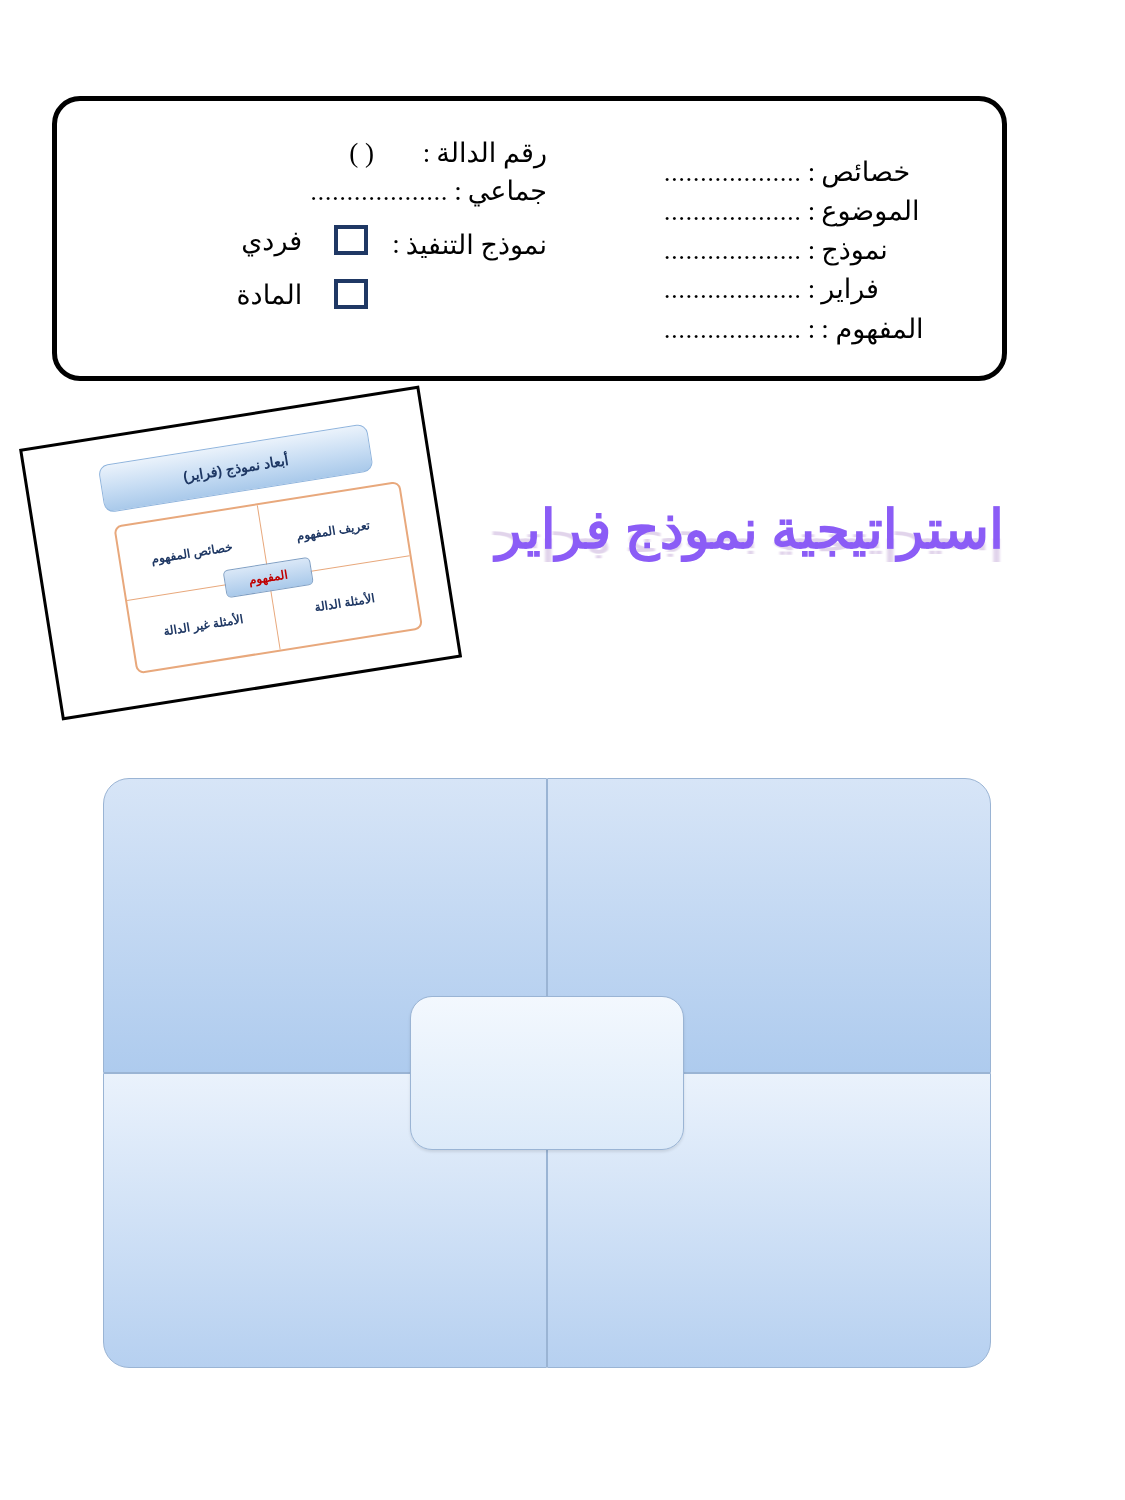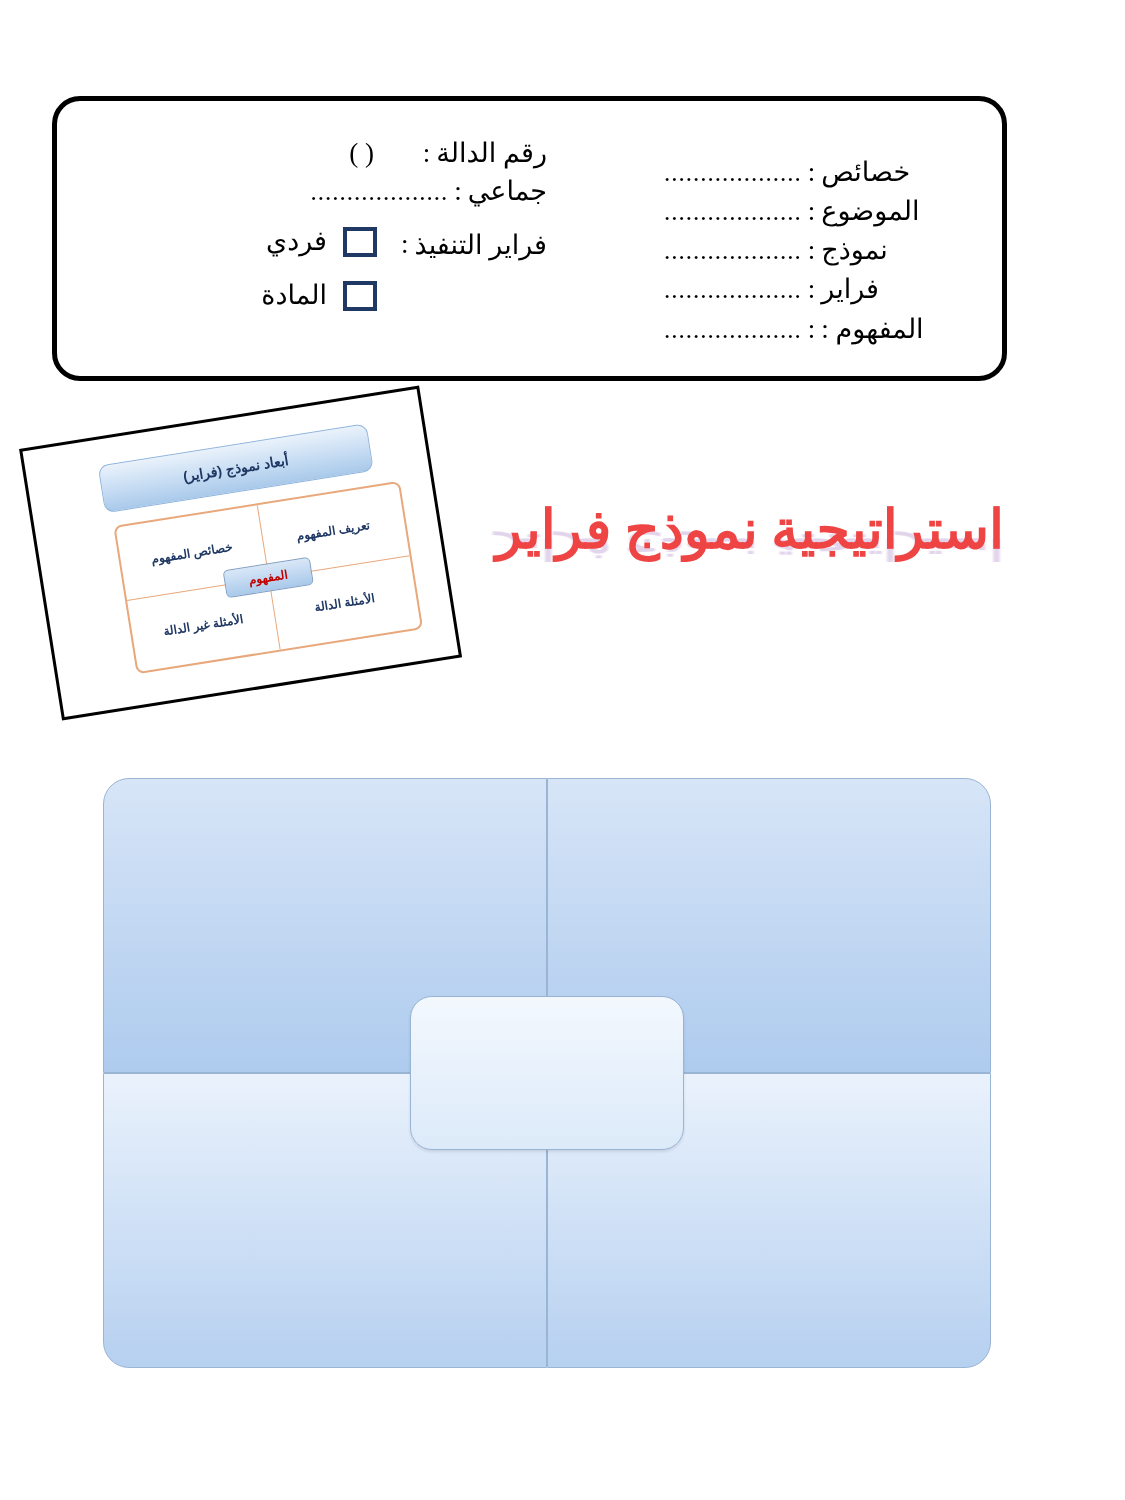--- a/index.html
+++ b/index.html
@@ -102,43 +102,43 @@
   }
   .mode-options {
     display: flex;
     flex-direction: column;
     gap: 22px;
     margin-right: 18px;
   }
   .mode-opt {
     display: flex;
     flex-direction: row;
-    align-items: flex-end;
-    gap: 16px;
+    align-items: flex-start;
+    gap: 32px;
   }
   .checkbox {
     width: 34px;
     height: 30px;
     border: 4px solid #1f3864;
     box-sizing: border-box;
     background: #fff;
     display: inline-block;
   }
 
   
   .main-title {
     position: absolute;
     left: 470px;
     top: 498px;
     width: 560px;
     text-align: center;
     font-family: "Liberation Serif", "DejaVu Serif", serif;
     font-size: 54px;
     font-weight: bold;
-    color: #ef4444;
+    color: #8b5cf6;
     direction: rtl;
     letter-spacing: 0px;
   }
   .main-title-shadow {
     position: absolute;
     left: 470px;
     top: 566px;
     width: 560px;
     text-align: center;
     font-size: 54px;
@@ -341,21 +341,21 @@
       <span class="paren">(          )</span>
     </div>
 
     <div class="row-time">
       <span class="field-label">جماعي</span>
       <span class="field-colon">:</span>
       <span class="field-dots">...................</span>
     </div>
 
     <div class="row-mode">
-      <span class="mode-label field-label">فراير التنفيذ</span>
+      <span class="mode-label field-label">نموذج التنفيذ</span>
       <span class="mode-label field-colon">:</span>
       <div class="mode-options">
         <div class="mode-opt">
           <span class="checkbox"></span>
           <span>فردي</span>
         </div>
         <div class="mode-opt">
           <span class="checkbox"></span>
           <span>المادة</span>
         </div>

